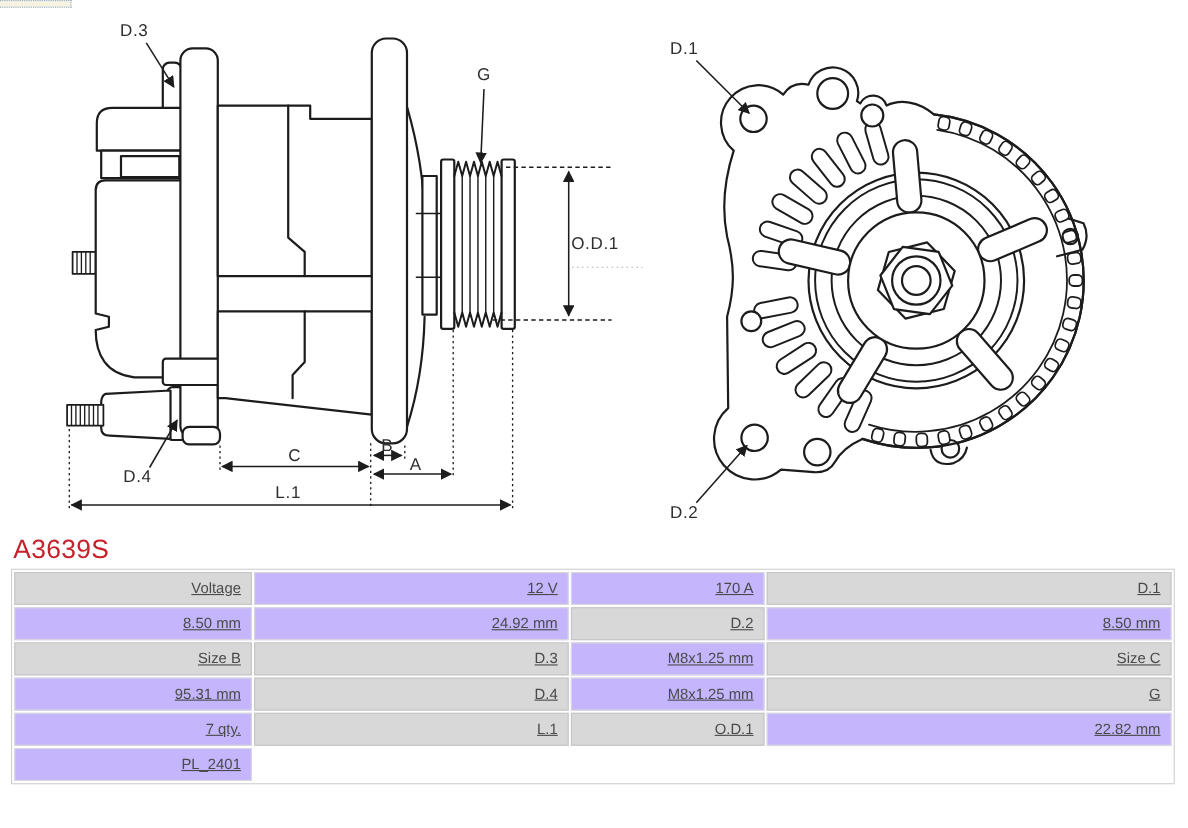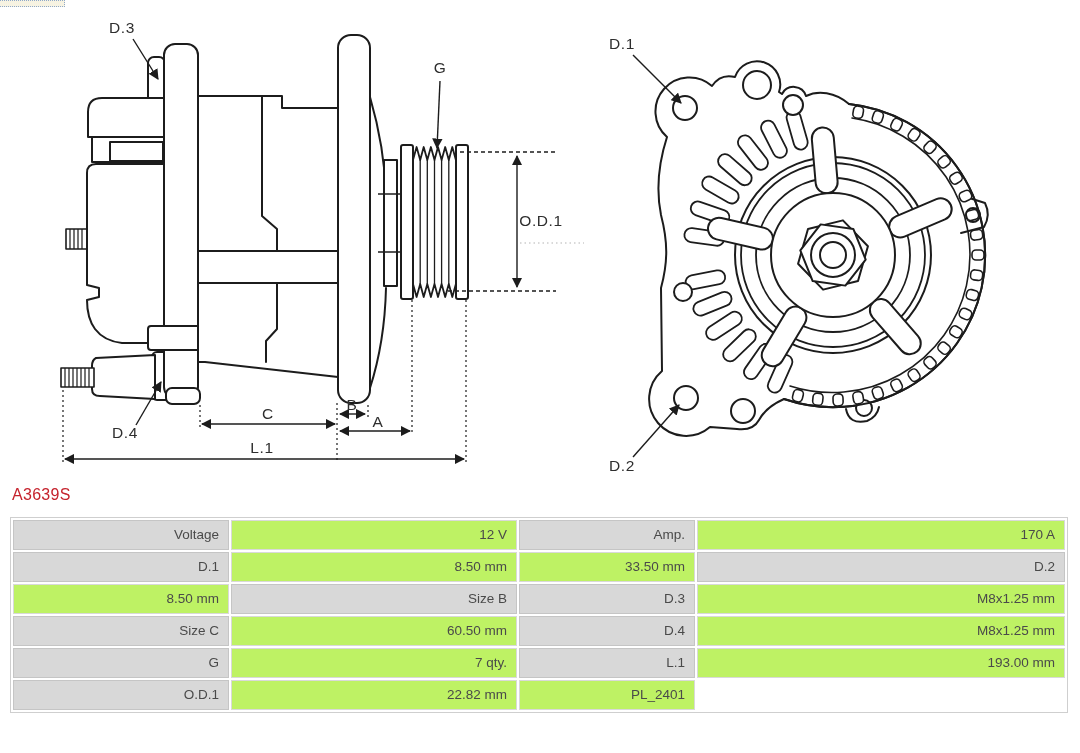--- a/index.html
+++ b/index.html
@@ -14,31 +14,31 @@
   .ln{stroke:#1c1c1c;stroke-width:2;fill:none;stroke-linejoin:round;stroke-linecap:round;}
   .shape{stroke:#1c1c1c;stroke-width:2;fill:#ffffff;stroke-linejoin:round;}
   .thin{stroke:#1c1c1c;stroke-width:1.4;fill:none;}
   .dim{stroke:#1c1c1c;stroke-width:1.4;fill:none;}
   .ext{stroke:#1c1c1c;stroke-width:1.2;stroke-dasharray:2 3;fill:none;}
   .dash{stroke:#1c1c1c;stroke-width:1.4;stroke-dasharray:4 3;fill:none;}
   .cline{stroke:#b3b3b3;stroke-width:1;stroke-dasharray:1.5 3;fill:none;}
   .lbl{font-family:"Liberation Sans",sans-serif;font-size:15.5px;fill:#2e2e2e;
        letter-spacing:.6px;text-anchor:middle;}
   
-  #part-number{position:absolute;left:12px;top:486px;font-size:16px;
+  #part-number{position:absolute;left:12px;top:486px;font-size:24px;
     color:#c5222c;letter-spacing:.3px;}
   
   #spec-table{position:absolute;left:10px;top:517px;width:1058px;
     border:1px solid #cfcfcf;background:#ffffff;box-sizing:border-box;
     display:grid;grid-template-columns:216px 286px 176px 1fr;
     grid-auto-rows:30px;gap:2px;padding:2px;}
   .cell{box-sizing:border-box;font-size:13.5px;color:#4a4a4a;
-    text-align:right;padding-right:9px;line-height:27px;}
+    text-align:right;padding-right:9px;line-height:27px;text-decoration:underline;}
   .cell.lab{background:#d8d8d8;border:1px solid #c5c5c5;}
-  .cell.val{background:#bef264;border:1px solid #d9d9d9;}
+  .cell.val{background:#c4b5fd;border:1px solid #d9d9d9;}
 </style>
 </head>
 <body>
 
 <div id="artifact"></div>
 
 <div id="drawing">
 <svg width="1080" height="487" viewBox="0 0 1080 487" xmlns="http://www.w3.org/2000/svg">
   <defs>
     <marker id="ae" viewBox="0 0 10 10" refX="9" refY="5" markerWidth="7.5" markerHeight="7.5" orient="auto-start-reverse">
@@ -225,39 +225,37 @@
   </g>
 </svg>
 </div>
 
 <div id="part-number">A3639S</div>
 
 <div id="spec-table">
   <div class="cell lab">Voltage</div>
   <div class="cell val">12 V</div>
 
-  <div class="cell lab">Amp.</div>
   <div class="cell val">170 A</div>
   <div class="cell lab">D.1</div>
   <div class="cell val">8.50 mm</div>
 
-  <div class="cell val">33.50 mm</div>
+  <div class="cell val">24.92 mm</div>
   <div class="cell lab">D.2</div>
   <div class="cell val">8.50 mm</div>
 
   <div class="cell lab">Size B</div>
   <div class="cell lab">D.3</div>
   <div class="cell val">M8x1.25 mm</div>
 
   <div class="cell lab">Size C</div>
-  <div class="cell val">60.50 mm</div>
+  <div class="cell val">95.31 mm</div>
   <div class="cell lab">D.4</div>
   <div class="cell val">M8x1.25 mm</div>
 
   <div class="cell lab">G</div>
   <div class="cell val">7 qty.</div>
   <div class="cell lab">L.1</div>
-  <div class="cell val">193.00 mm</div>
 
   <div class="cell lab">O.D.1</div>
   <div class="cell val">22.82 mm</div>
   <div class="cell val">PL_2401</div>
 </div>
 
 </body></html>

